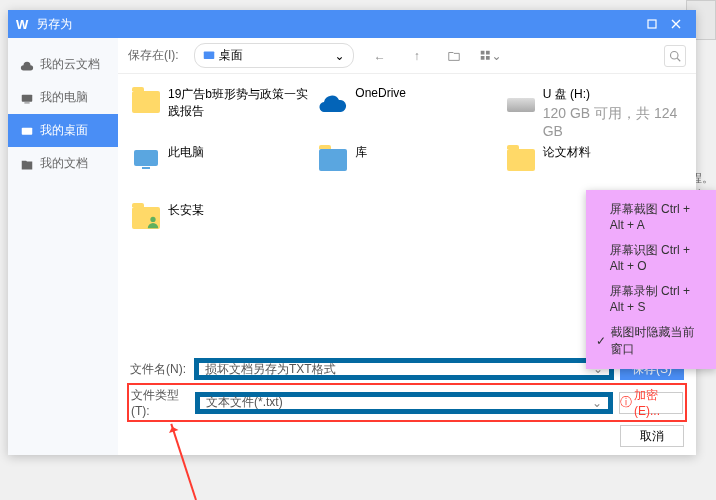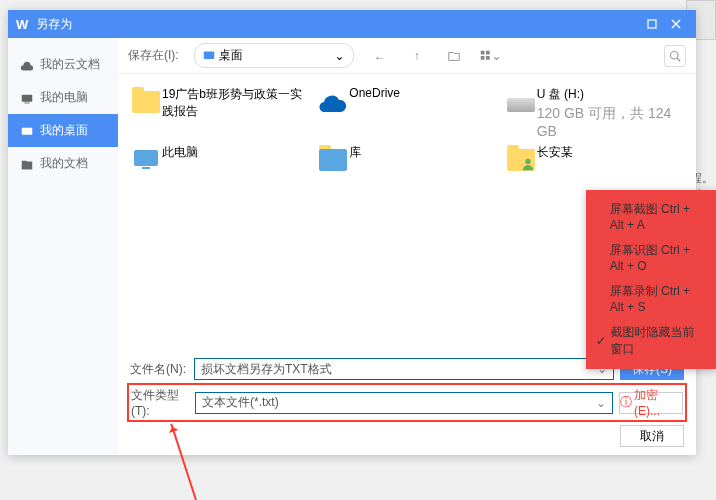--- a/index.html
+++ b/index.html
@@ -17,39 +17,39 @@
 .sb-item.active{background:#4a8ef5;color:#fff}
 .sb-item svg{width:14px;height:14px}
 .main{flex:1;display:flex;flex-direction:column}
 .toolbar{height:36px;display:flex;align-items:center;padding:0 10px;gap:15px;border-bottom:1px solid #eee}
 .toolbar .lbl{color:#666}
 .toolbar .loc{display:flex;align-items:center;gap:4px;border:1px solid #ddd;border-radius:11px;padding:3px 8px;width:160px}
 .toolbar .loc .chev{margin-left:auto}
 .tbicon{width:22px;height:22px;display:flex;align-items:center;justify-content:center;color:#888;cursor:pointer}
 .toolbar .search{margin-left:auto;width:22px;height:22px;border:1px solid #ddd;border-radius:3px;display:flex;align-items:center;justify-content:center}
 .filegrid{flex:1;padding:10px;display:grid;grid-template-columns:repeat(3,1fr);grid-auto-rows:50px;gap:8px 4px}
-.fitem{display:flex;align-items:flex-start;padding:2px}
+.fitem{display:flex;align-items:flex-start;gap:6px;padding:2px}
 .fitem .ico{width:32px;height:32px;flex-shrink:0;display:flex;align-items:center;justify-content:center}
 .fitem .txt{display:flex;flex-direction:column;gap:2px}
 .fitem .txt .sub{font-size:14px;color:#999}
 .folder{width:28px;height:22px;background:#ffd968;border-radius:2px;position:relative}
 .folder::before{content:"";position:absolute;top:-4px;left:0;width:12px;height:4px;background:#ffd968;border-radius:2px 2px 0 0}
 .drive{width:28px;height:14px;background:linear-gradient(#ddd,#aaa);border-radius:2px;margin-top:6px}
 .bottom{padding:8px 12px;display:flex;flex-direction:column;gap:6px}
 .row{display:flex;align-items:center;gap:6px}
 .row .rlabel{width:58px;text-align:left;color:#555}
-.row .fld{flex:1;border:1px solid #0369a1;height:22px;padding:0 6px;display:flex;align-items:center;color:#555;background:#fff}
+.row .fld{flex:1;border:5px solid #0369a1;height:22px;padding:0 6px;display:flex;align-items:center;color:#555;background:#fff}
 .row .fld .chev{margin-left:auto;color:#888}
 .row .btn{width:64px;height:22px;display:flex;align-items:center;justify-content:center;border:1px solid #ccc;cursor:pointer;background:#fff}
 .row .btn.primary{background:#4a8ef5;color:#fff;border-color:#4a8ef5}
 .row.highlight{outline:2px solid #ff3b30;outline-offset:1px;padding:1px}
 .row .encrypt{color:#ff3b30;display:flex;align-items:center;gap:2px}
 .arrow{position:absolute;left:195px;bottom:0;width:2px;height:80px;background:#ff3b30;transform:rotate(-18deg);transform-origin:bottom}
 .arrow::before{content:"";position:absolute;top:-2px;left:-4px;border:5px solid transparent;border-bottom-color:#ff3b30}
-.popup{position:absolute;top:190px;right:0;width:130px;background:#ef4444;box-shadow:0 2px 8px rgba(0,0,0,.25);padding:6px 0}
+.popup{position:absolute;top:190px;right:0;width:130px;background:#f0abfc;box-shadow:0 2px 8px rgba(0,0,0,.25);padding:6px 0}
 .popup .pitem{padding:5px 10px;font-size:11px;color:#333;display:flex;align-items:center;gap:4px}
 .popup .pitem .chk{width:12px;display:inline-block}
 .sidetext{position:absolute;right:2px;top:170px;font-size:11px;color:#666;writing-mode:horizontal-tb}
 </style>
 </head>
 <body>
 
 <div class="backdrop"></div>
 <div class="sidetext">
   <div>程。</div>
@@ -172,20 +172,28 @@
         <div class="fitem">
             <div class="ico">
               <div class="folder" style="background:#5aa6e0"></div>
             </div>
             <div class="txt">
               <span>库</span>
             </div>
           </div>
         <div class="fitem">
             <div class="ico">
+              <div class="folder"></div>
+            </div>
+            <div class="txt">
+              <span>论文材料</span>
+            </div>
+          </div>
+        <div class="fitem">
+            <div class="ico">
               <div class="folder">
                 <svg width="14" height="14" viewBox="0 0 16 16" fill="#5fb05f" style="position:absolute;bottom:0;right:0">
                   <circle cx="8" cy="5" r="3"></circle>
                   <path d="M2 15a6 6 0 0112 0z"></path>
                 </svg>
               </div>
             </div>
             <div class="txt">
               <span>长安某</span>
             </div>

